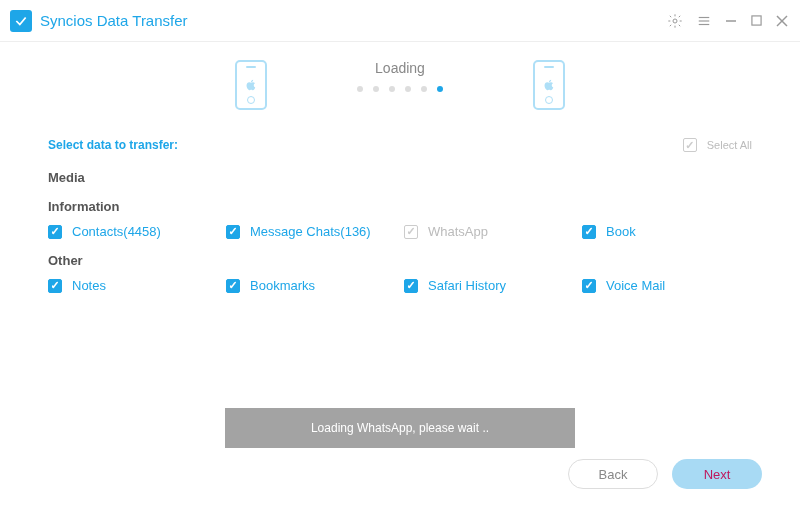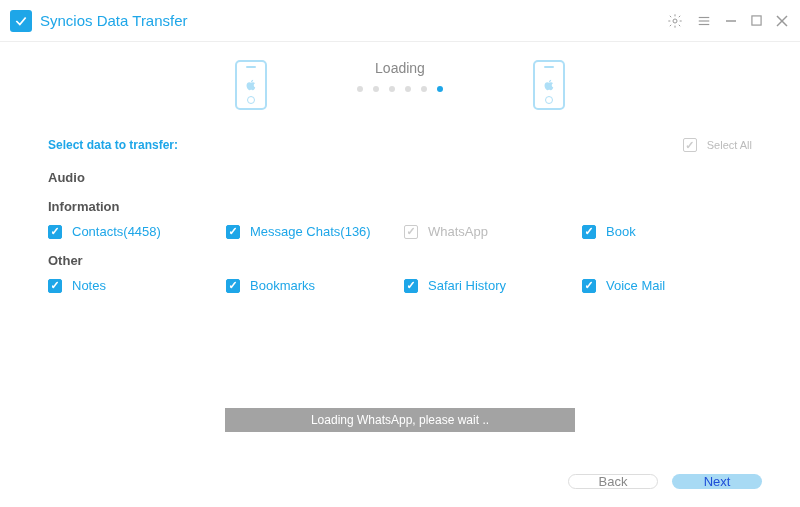--- a/index.html
+++ b/index.html
@@ -29,25 +29,25 @@
 .cb.checked::after { content: "✓"; color: #fff; font-size: 11px; font-weight: bold; line-height: 1; }
 .cb.checked { background: #1ea6e8; }
 .cb.disabled { border-color: #ccc; background: #fff; cursor: default; }
 .cb.disabled.checked { background: #fff; }
 .cb.disabled.checked::after { color: #ccc; }
 .section-title { color: #555; font-size: 13px; font-weight: 600; margin: 14px 0 10px; }
 .grid { display: grid; grid-template-columns: repeat(4, 1fr); row-gap: 12px; column-gap: 8px; }
 .item { display: flex; align-items: center; gap: 10px; }
 .item-label { color: #1ea6e8; font-size: 13px; }
 .item.disabled .item-label { color: #bbb; }
-.progress-bar { position: absolute; left: 225px; right: 225px; top: 408px; height: 24px; background: #a3a3a3; color: #fff; font-size: 12px; display: flex; align-items: center; justify-content: center; }
+.progress-bar { position: absolute; left: 225px; right: 225px; top: 408px; height: 40px; background: #a3a3a3; color: #fff; font-size: 12px; display: flex; align-items: center; justify-content: center; }
 .footer { position: absolute; right: 38px; bottom: 18px; display: flex; gap: 14px; }
-.btn { width: 90px; height: 15px; border-radius: 15px; font-size: 13px; display: flex; align-items: center; justify-content: center; cursor: pointer; border: none; }
+.btn { width: 90px; height: 30px; border-radius: 15px; font-size: 13px; display: flex; align-items: center; justify-content: center; cursor: pointer; border: none; }
 .btn-back { background: #fff; border: 1px solid #ddd; color: #888; }
-.btn-next { background: #a8daf4; color: #1d4ed8; }
+.btn-next { background: #a8daf4; color: #be185d; }
 </style>
 </head>
 <body>
 
 <div class="titlebar">
   <div class="brand">
     <span class="brand-icon">
       <svg viewBox="0 0 24 24" fill="none" stroke="#fff" stroke-width="3">
           <path d="M4 12 L10 18 L20 6"></path>
         </svg>
@@ -113,21 +113,21 @@
 
 <div class="content">
   <div class="select-row">
     <div class="select-title">Select data to transfer:</div>
     <div class="select-all item disabled">
       <span class="cb disabled checked"></span>
       <span>Select All</span>
     </div>
   </div>
 
-  <div class="section-title">Audio</div>
+  <div class="section-title">Media</div>
 
   <div class="section-title">Information</div>
   <div class="grid" id="grid-info">
       <div class="item">
         <span class="cb checked"></span>
         <span class="item-label">Contacts(4458)</span>
       </div>
       <div class="item">
         <span class="cb checked"></span>
         <span class="item-label">Message Chats(136)</span>

